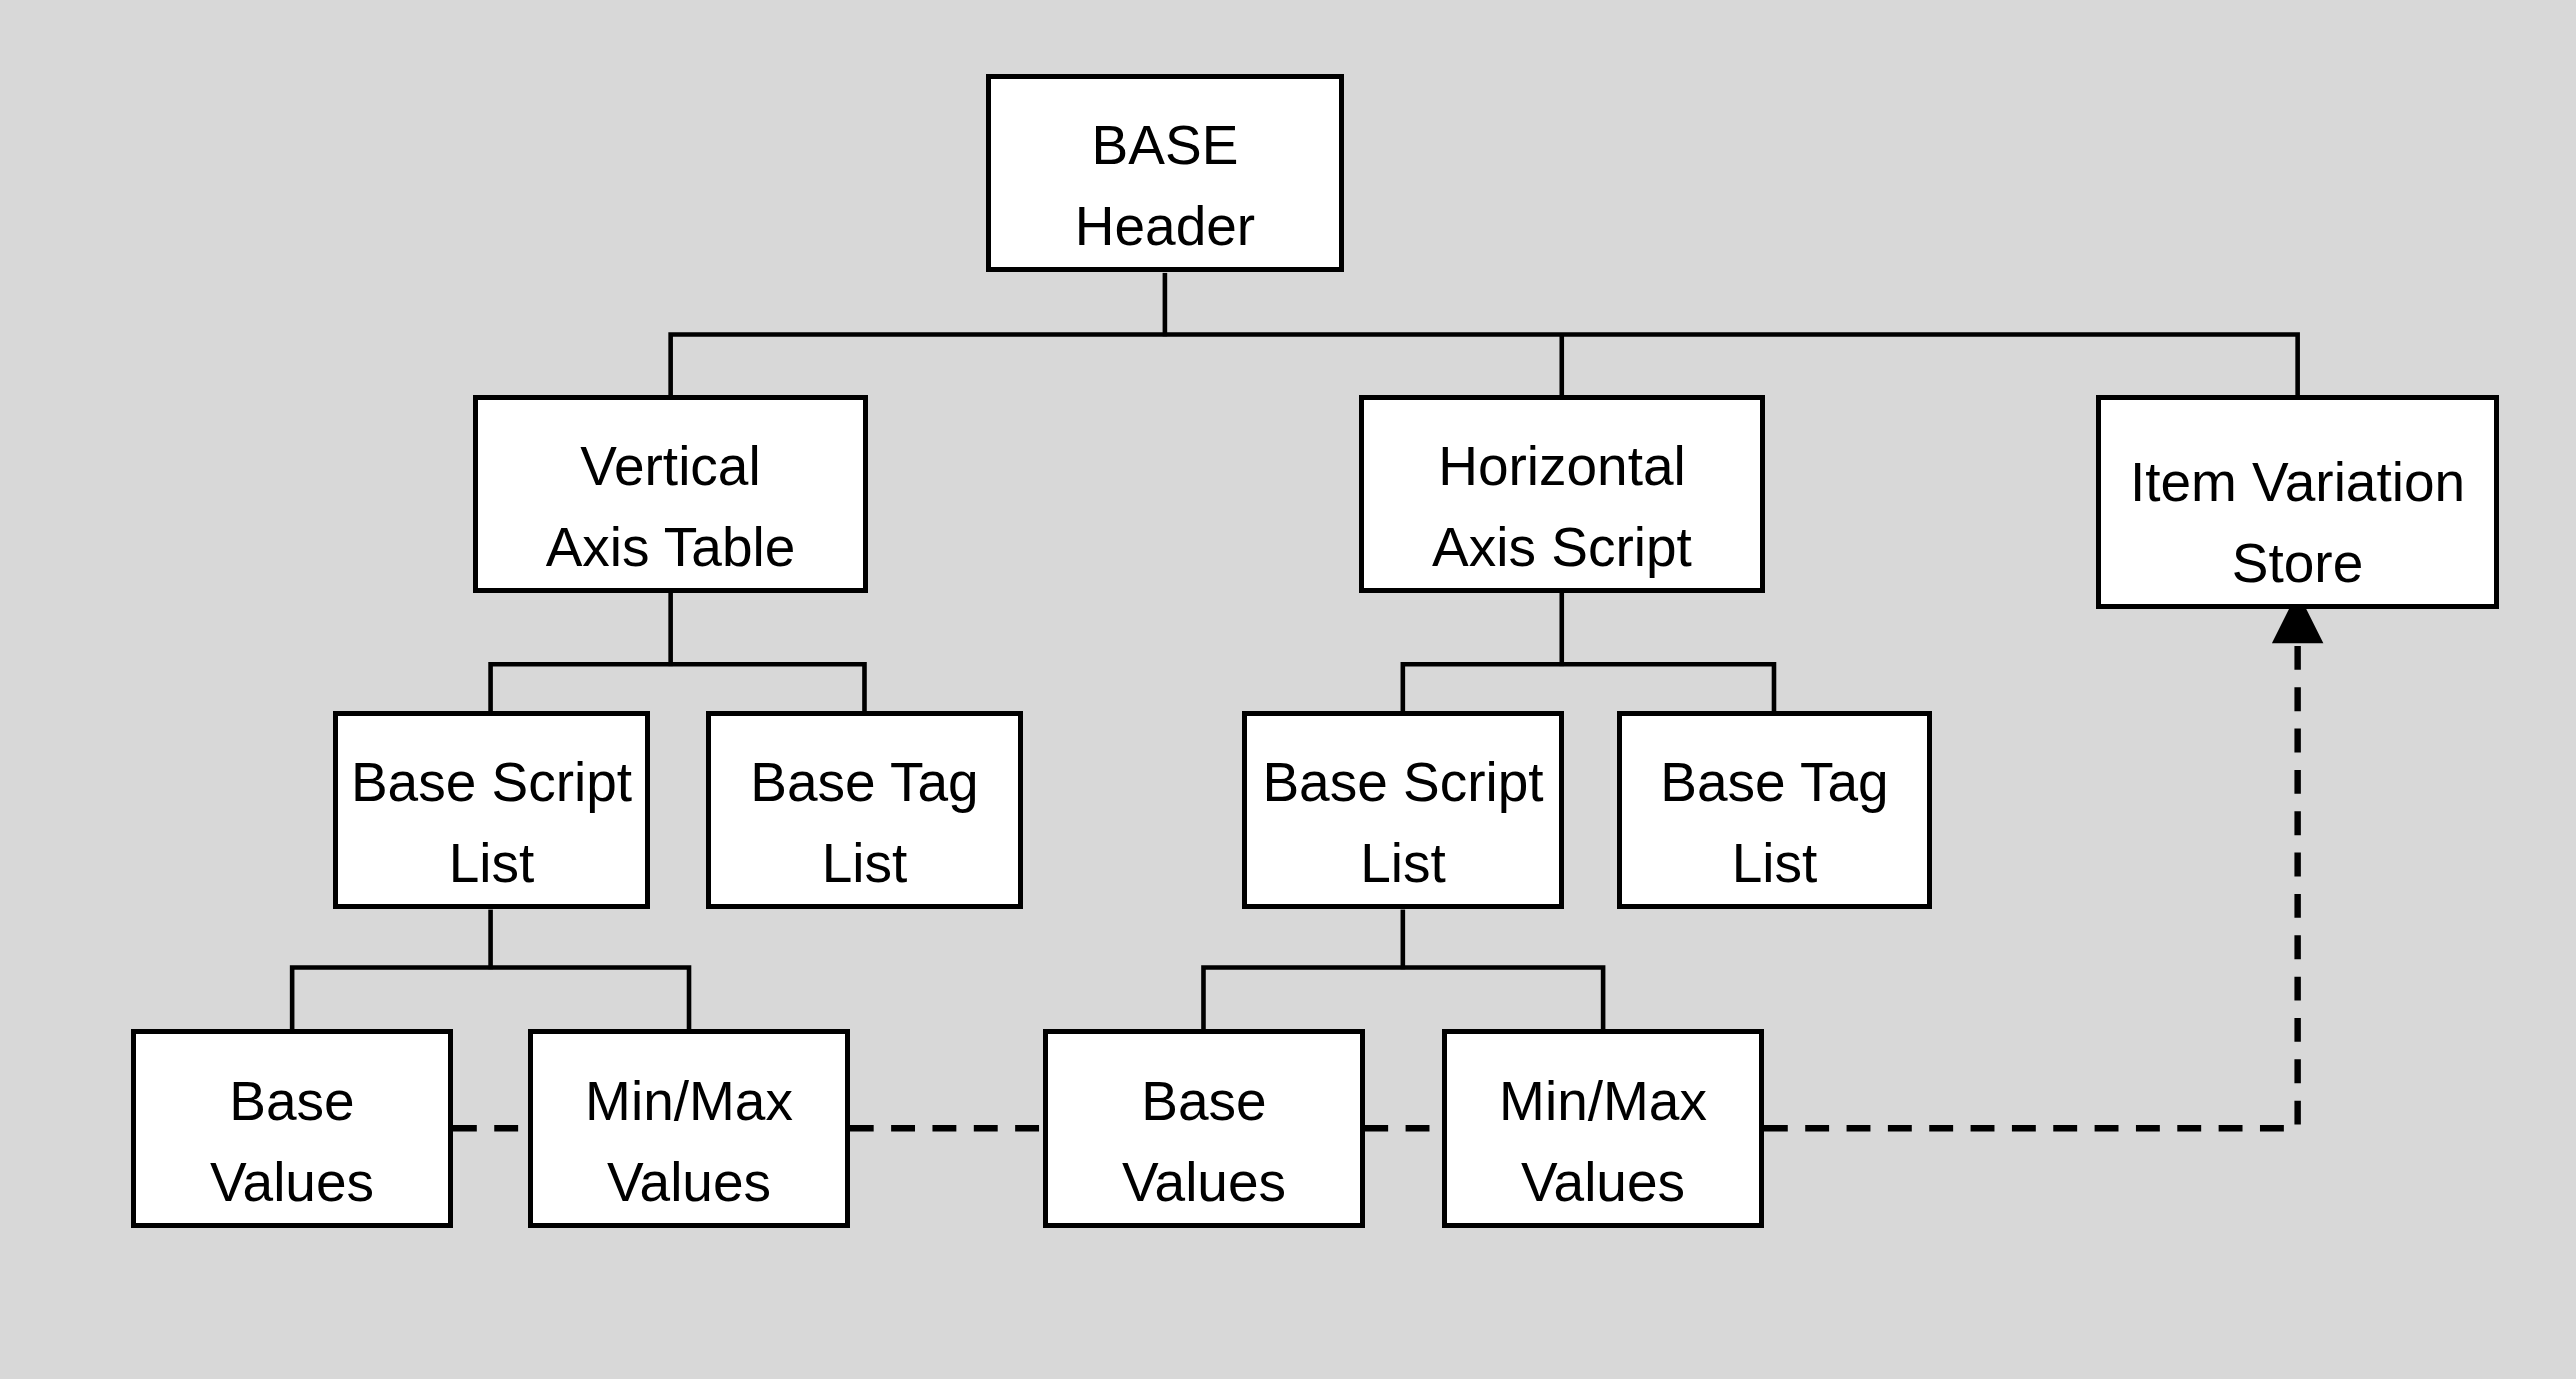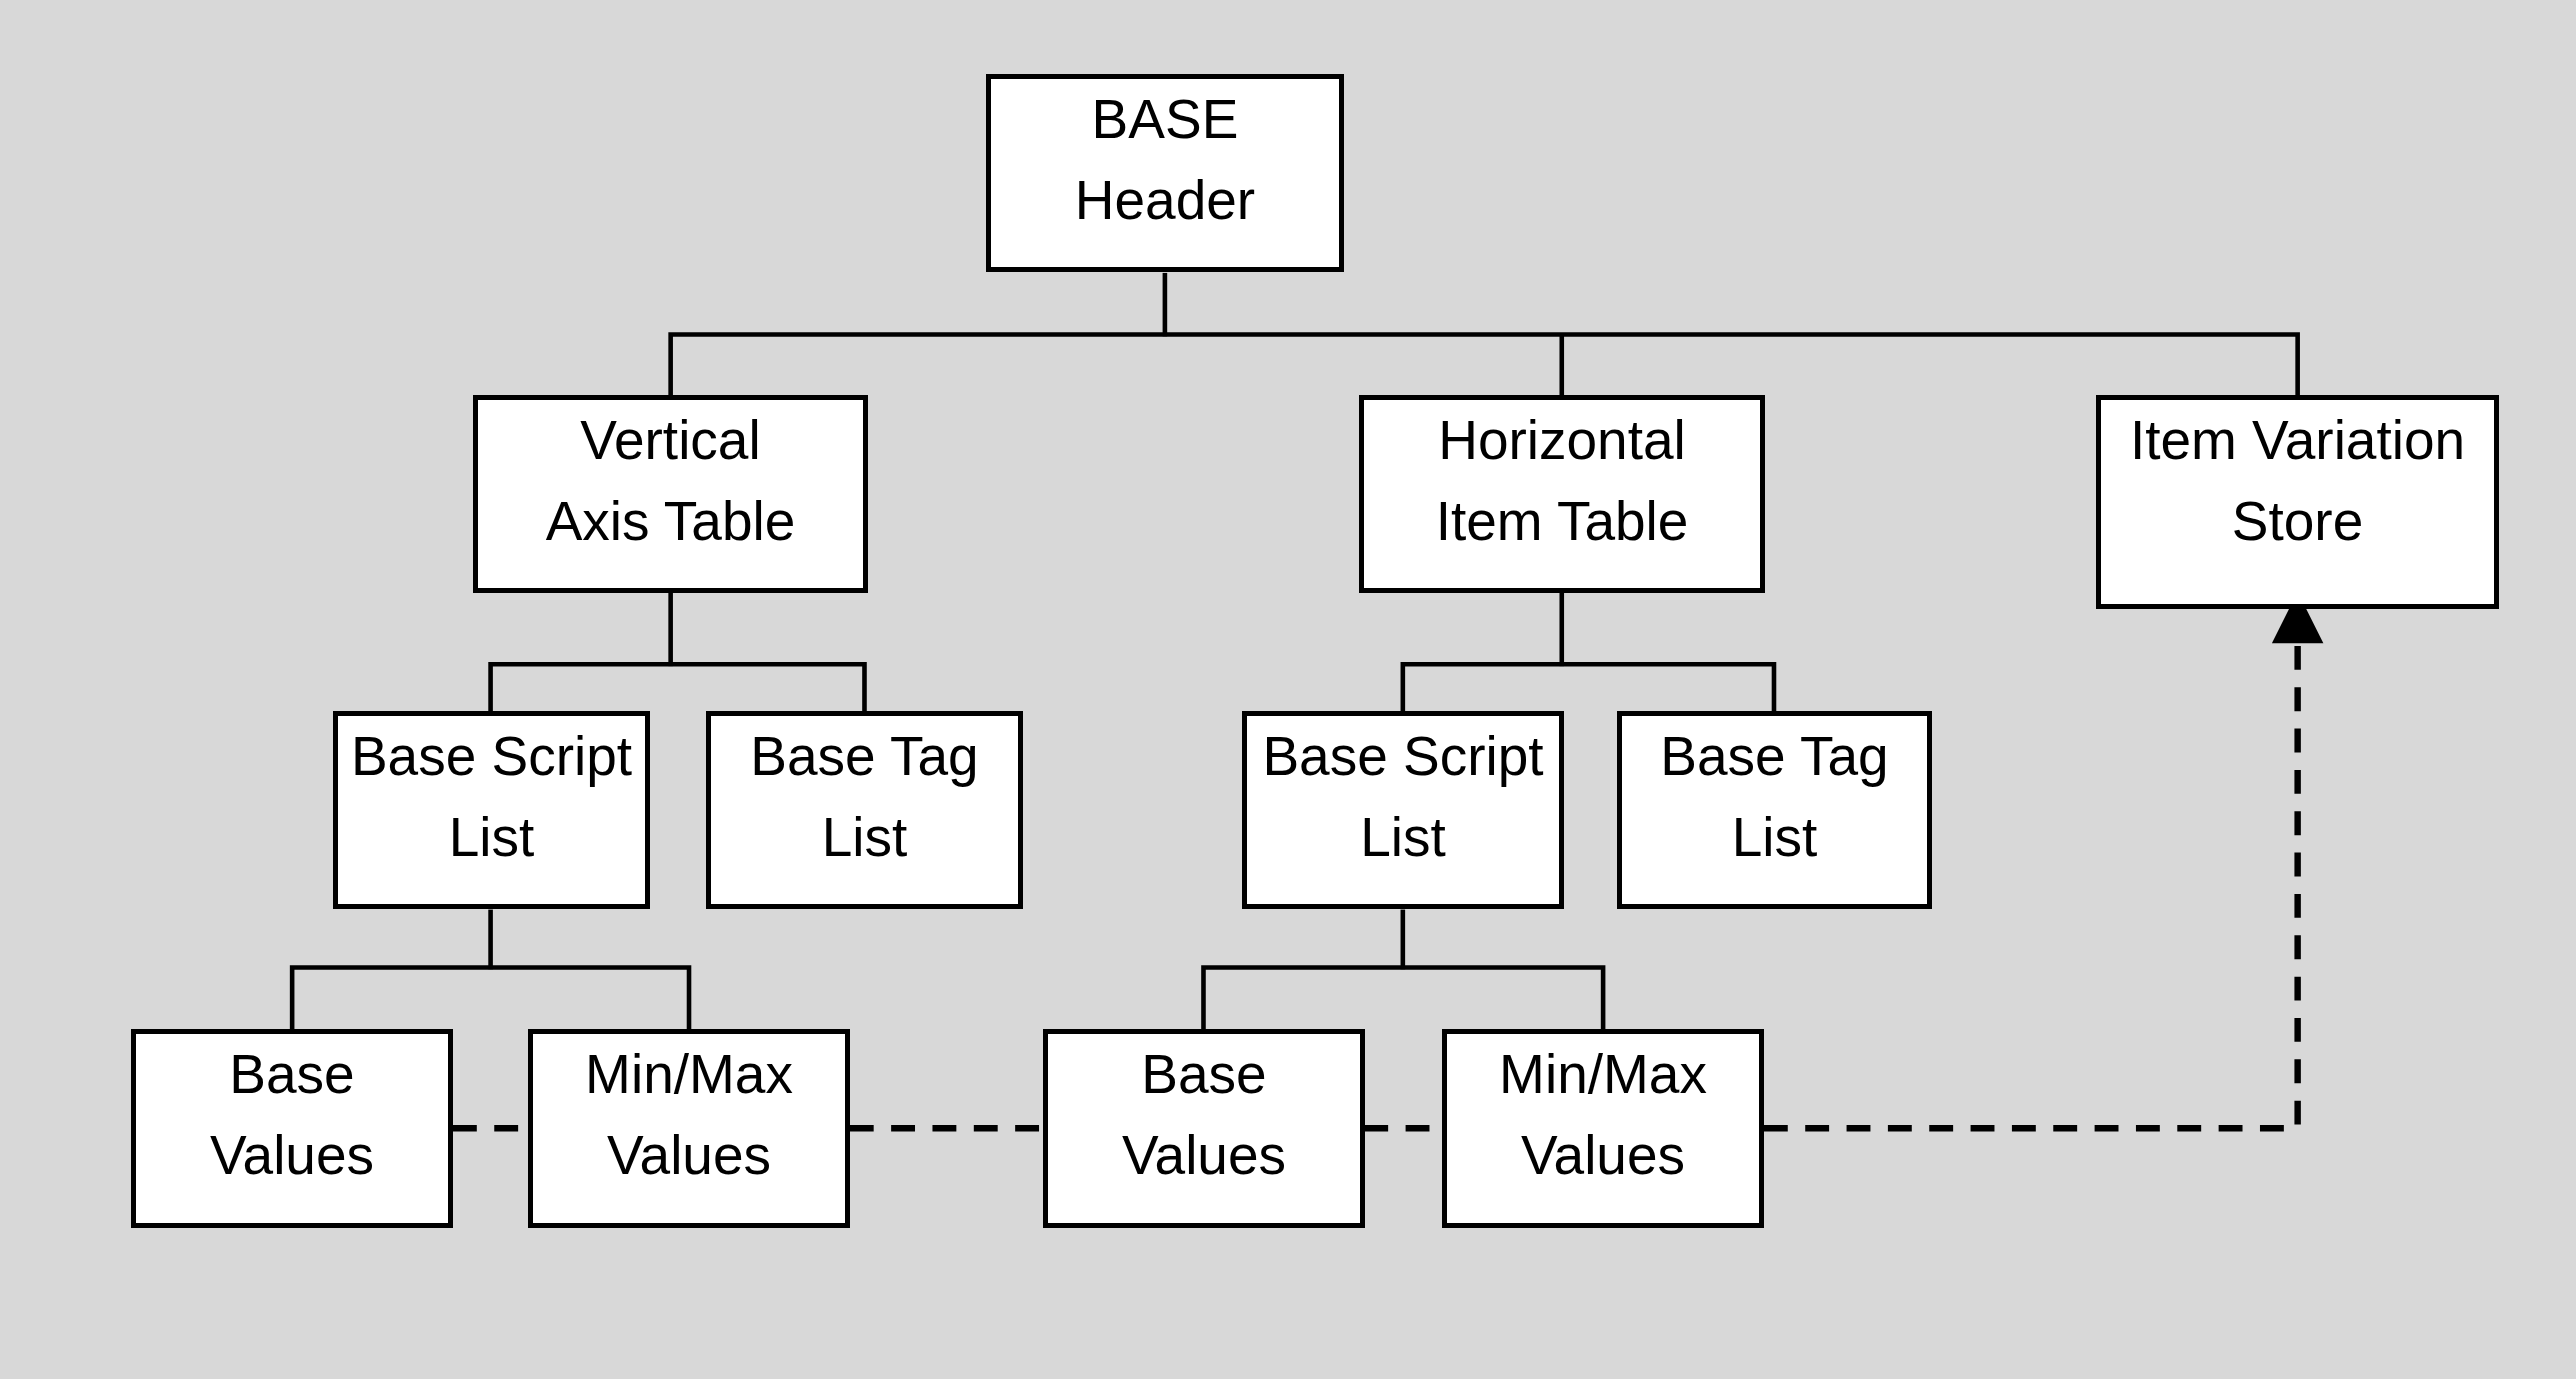--- a/index.html
+++ b/index.html
@@ -43,21 +43,21 @@
   .connector-layer polygon.arrowhead {
     fill: currentColor;
     stroke: none;
   }
   .node {
     position: absolute;
     box-sizing: border-box;
     background: var(--node-fill);
     border: 5.5px solid var(--line);
     display: flex;
-    align-items: flex-start;
+    align-items: flex-end;
     justify-content: center;
     text-align: center;
   }
   .node .label {
     white-space: pre-line;
     font-size: 55px;
     line-height: 81px;
     color: var(--text);
   }
 
@@ -110,21 +110,21 @@
 Header</span>
   </div>
 
   <div class="node n-vertical-axis-table">
     <span class="label">Vertical
 Axis Table</span>
   </div>
 
   <div class="node n-horizontal-axis-table">
     <span class="label">Horizontal
-Item Table</span>
+Axis Script</span>
   </div>
 
   <div class="node n-item-variation-store">
     <span class="label">Item Variation
 Store</span>
   </div>
 
   <div class="node n-base-script-list-v">
     <span class="label">Base Script
 List</span>

